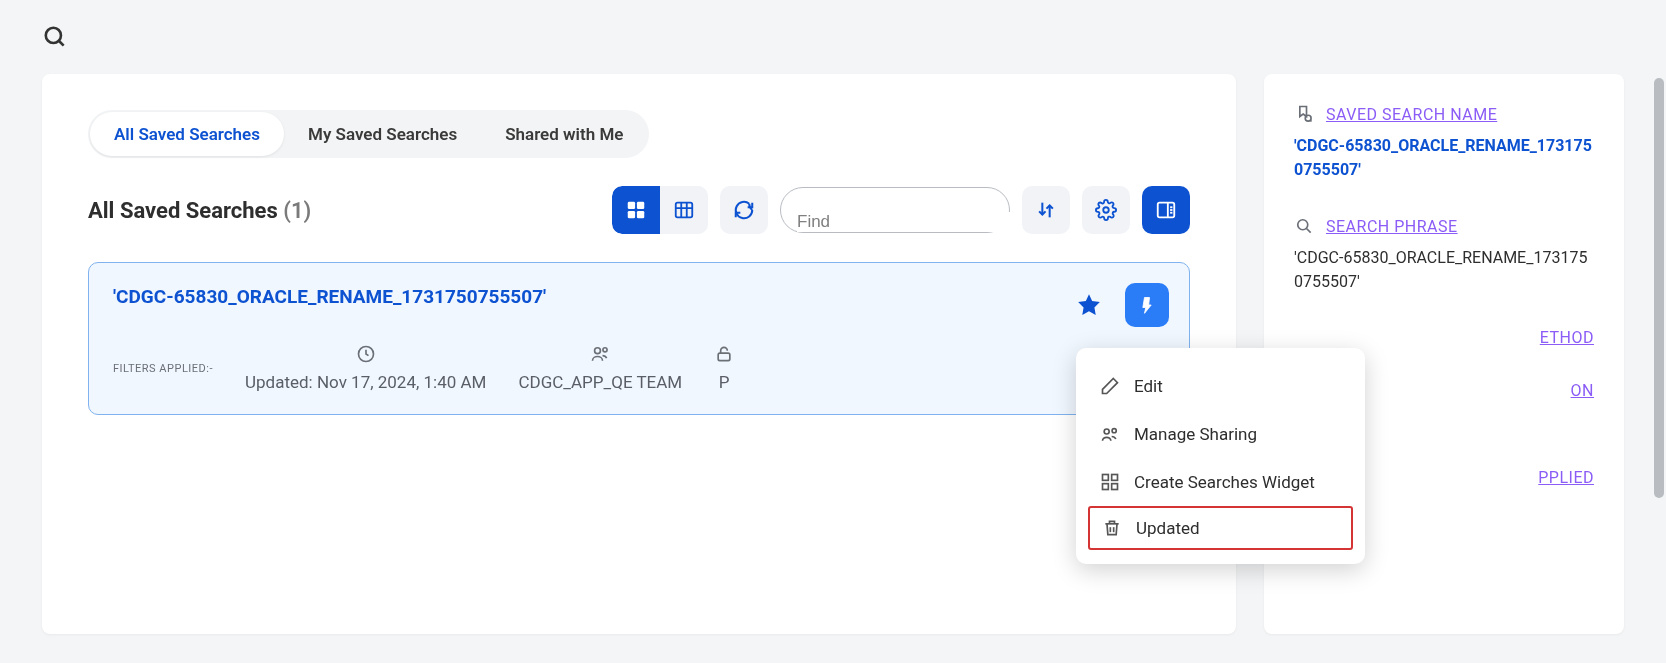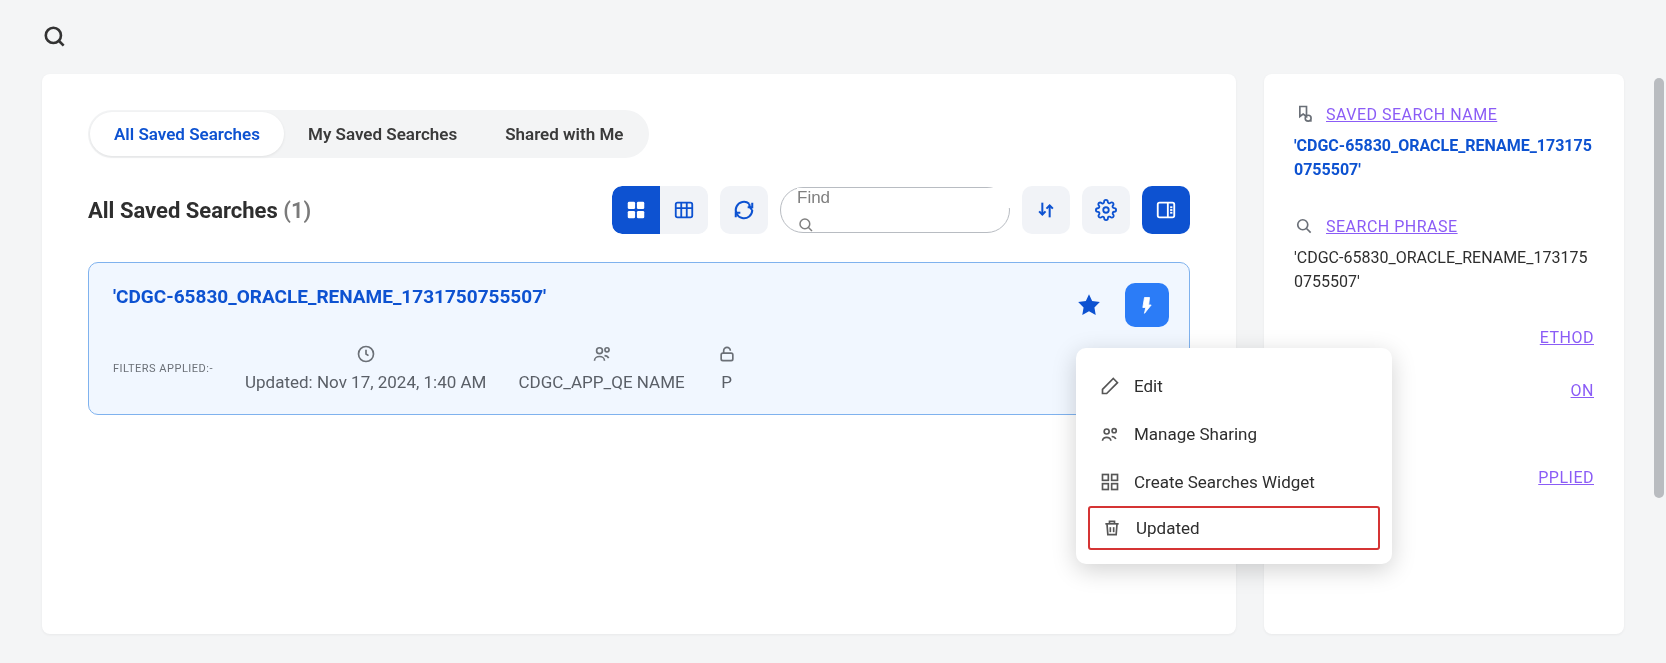--- a/index.html
+++ b/index.html
@@ -98,29 +98,28 @@
   cursor: pointer;
   color: #0d52d1;
 }
 .icon-btn.primary { background: #0d52d1; color: #fff; }
 .btn-group .icon-btn { border-radius: 0; }
 .btn-group .icon-btn:first-child { border-top-left-radius: 10px; border-bottom-left-radius: 10px; }
 .btn-group .icon-btn:last-child { border-top-right-radius: 10px; border-bottom-right-radius: 10px; }
 
 .search-box {
   display: flex;
-  align-items: flex-start;
+  align-items: flex-end;
   border: 1.5px solid #b8bcc2;
   border-radius: 24px;
   padding: 0 16px;
   height: 46px;
   width: 230px;
   background: #fff;
   gap: 8px;
-  flex-direction: column;
 }
 .search-box input {
   flex: 1;
   border: none;
   outline: none;
   font-size: 17px;
   color: #555;
 }
 .search-box input::placeholder { color: #808080; }
 .search-box .icon { color: #808080; }
@@ -168,21 +167,21 @@
   color: #6b7077;
 }
 .meta-item { display: flex; align-items: center; gap: 8px; flex-direction: column; }
 .meta-item .icon { color: #6b7077; width: 20px; height: 20px; }
 
 
 .context-menu {
   position: absolute;
   left: 1076px;
   top: 348px;
-  width: 316px;
+  width: 289px;
   background: #fff;
   border-radius: 10px;
   box-shadow: 0 6px 24px rgba(0,0,0,0.18);
   padding: 14px 0;
   z-index: 100;
 }
 .menu-item {
   display: flex;
   align-items: center;
   gap: 14px;
@@ -350,21 +349,21 @@
         </span>
         <span class="meta-item">
           <span class="icon">
             <svg viewBox="0 0 24 24" width="20" height="20" fill="none" stroke="currentColor" stroke-width="2">
                 <circle cx="9" cy="8" r="3.5"></circle>
                 <path d="M3 20c0-3 3-5 6-5s6 2 6 5"></path>
                 <circle cx="18" cy="7" r="2.5"></circle>
                 <path d="M15 14c2 0 4 1 5 3"></path>
               </svg>
           </span>
-          <span>CDGC_APP_QE NAME</span>
+          <span>CDGC_APP_QE TEAM</span>
         </span>
         <span class="meta-item">
           <span class="icon">
             <svg viewBox="0 0 24 24" width="20" height="20" fill="none" stroke="currentColor" stroke-width="2">
                 <rect x="5" y="11" width="14" height="9" rx="2"></rect>
                 <path d="M8 11V8a4 4 0 1 1 8 0"></path>
               </svg>
           </span>
           <span>P</span>
         </span>

